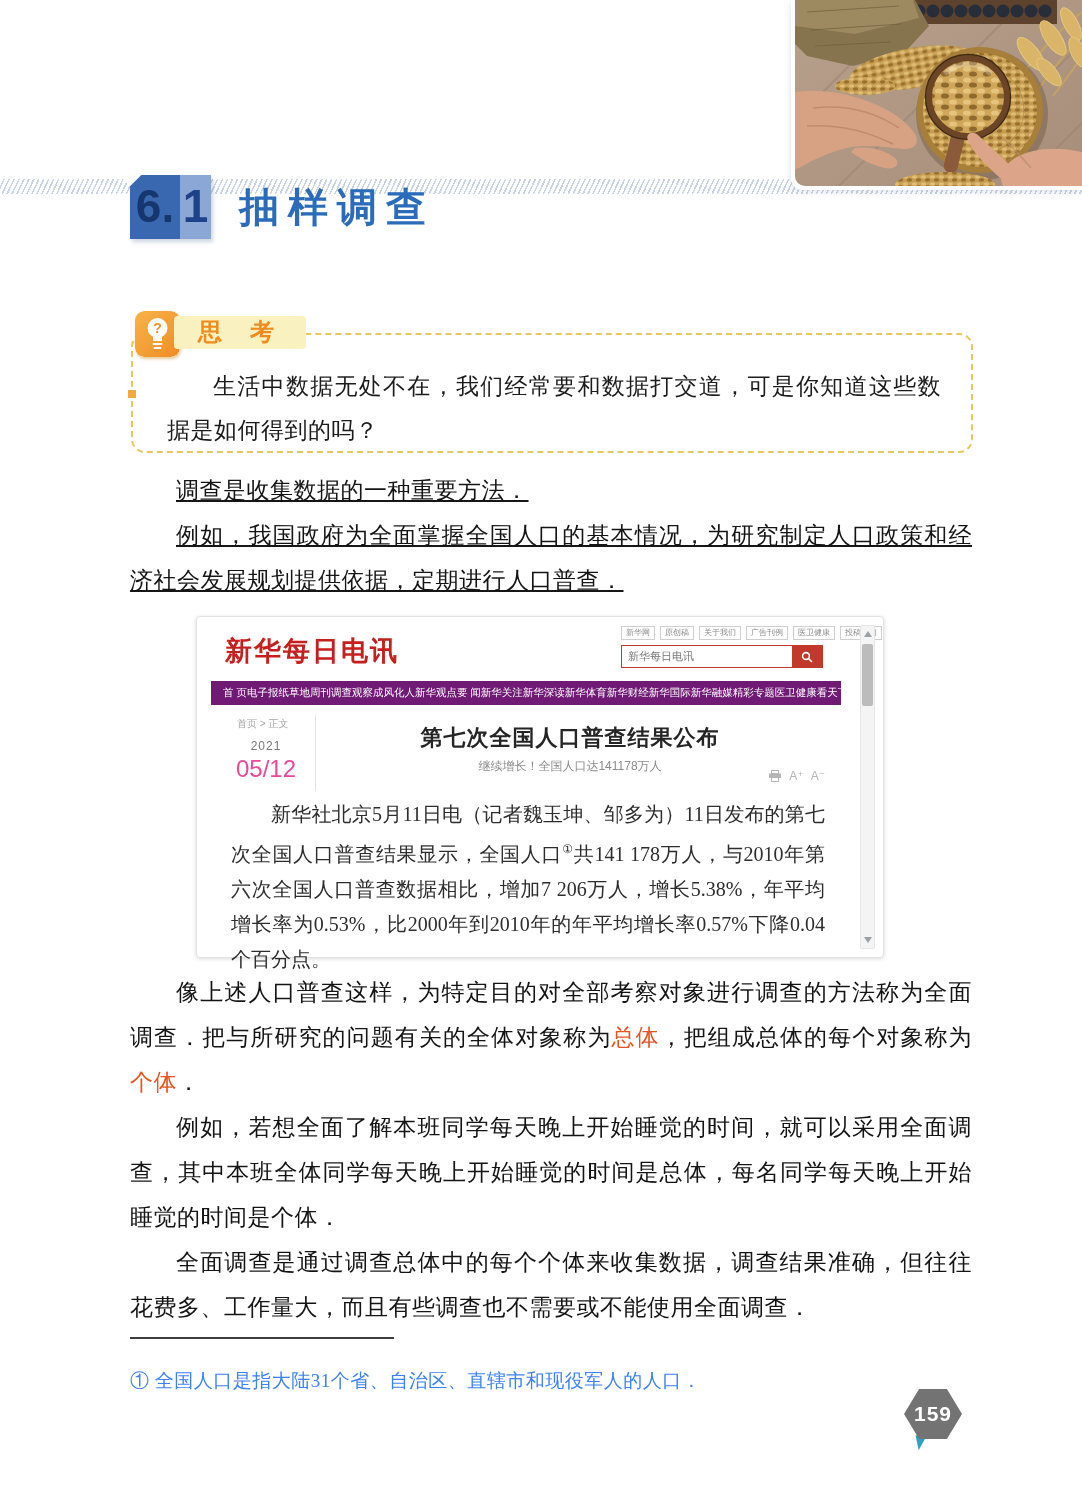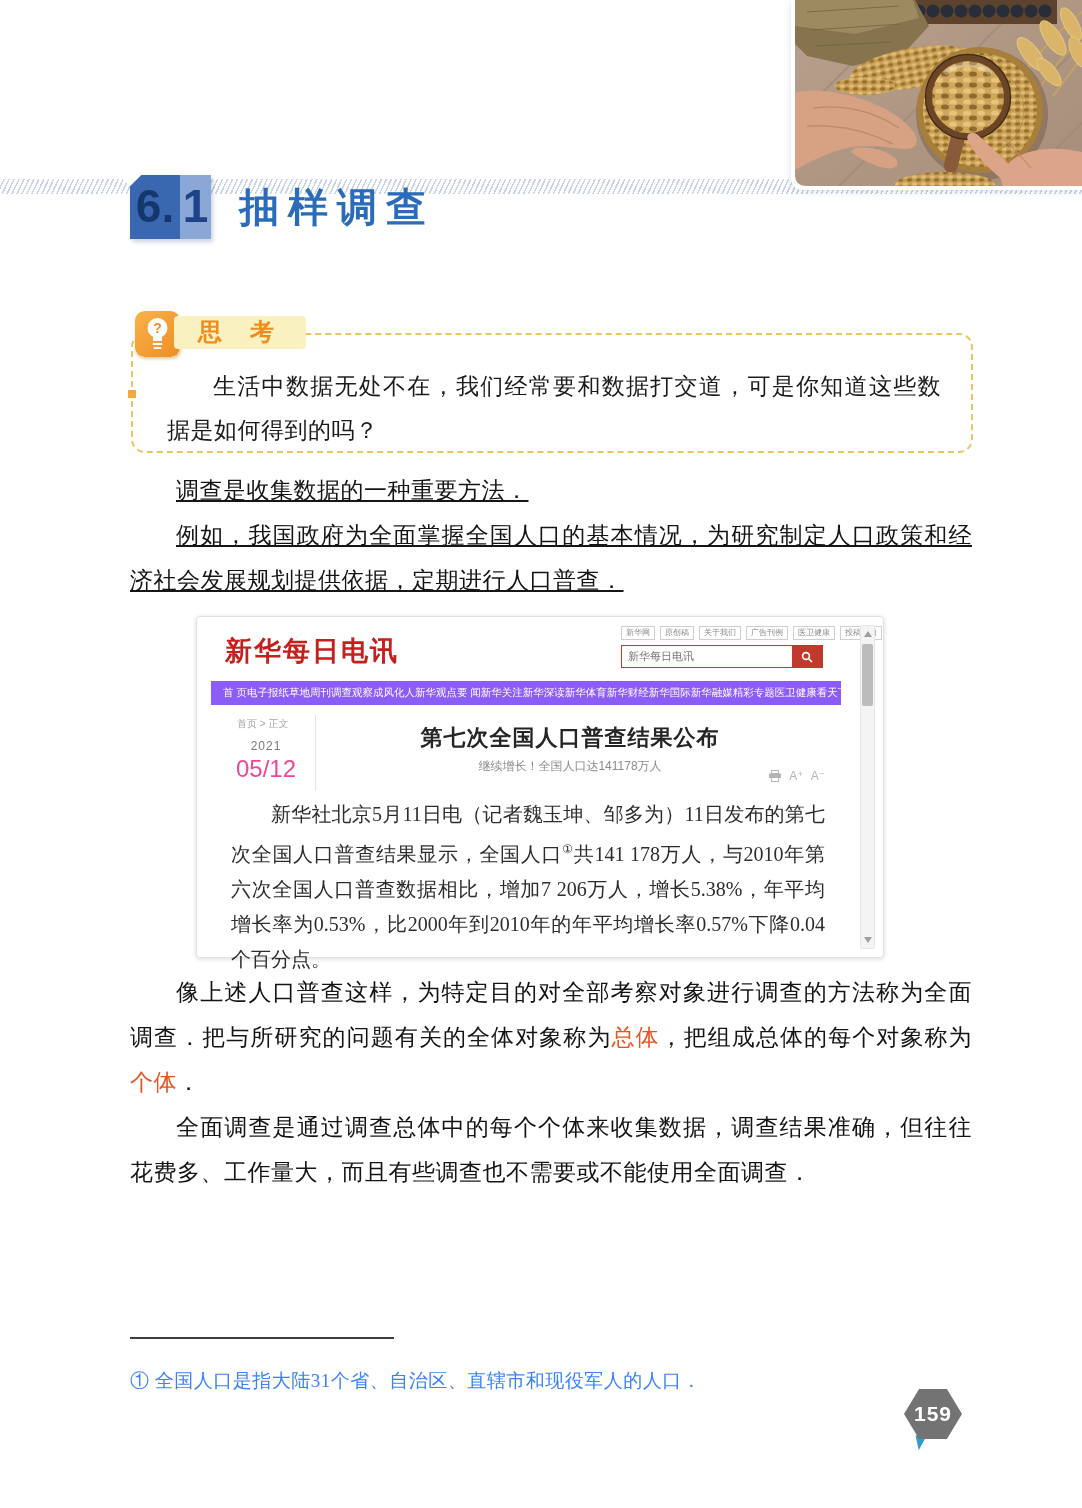--- a/index.html
+++ b/index.html
@@ -95,21 +95,21 @@
   .search { position:absolute; left:424px; top:28px; width:202px; height:23px;
             border:1px solid #c0392b; display:flex; background:#fff; }
   .search input {
     flex:1; border:0; outline:none; font-size:11px; color:#777; padding:0 6px;
     font-family:"Liberation Sans","DejaVu Sans",sans-serif; background:transparent;
   }
   .search-btn { width:30px; background:#c0392b; border:0; display:flex;
                 align-items:center; justify-content:center; cursor:pointer; }
   .nav {
     position:absolute; left:14px; top:64px; width:630px; height:24px;
-    background:#8b5cf6; display:flex; align-items:center;
+    background:#701a75; display:flex; align-items:center;
     justify-content:space-between; padding:0 12px;
   }
   .nav span { color:#ffffff; font-size:10.5px; white-space:nowrap; }
 
   .crumb { position:absolute; left:40px; top:100px; font-size:10px; color:#a5a5a5; }
   .date { position:absolute; left:26px; top:122px; width:86px; text-align:center; }
   .date-y { font-size:12px; color:#777; letter-spacing:1px; }
   .date-md { margin-top:2px; font-size:24px; color:#ec4899; }
   .vline { position:absolute; left:118px; top:98px; height:76px; border-left:1px solid #e3e3e3; }
   .headline {
@@ -352,20 +352,21 @@
 
     <div class="sb">
       <div class="sb-up"></div>
       <div class="sb-thumb"></div>
       <div class="sb-down"></div>
     </div>
   </div>
 
   <div class="bodyblock" id="block2">
     <p><span>像上述人口普查这样，为特定目的对全部考察对象进行调查的方法称为全面调查．把与所研究的问题有关的全体对象称为</span><span class="hl">总体</span><span>，把组成总体的每个对象称为</span><span class="hl">个体</span><span>．</span></p>
+    <p>例如，若想全面了解本班同学每天晚上开始睡觉的时间，就可以采用全面调查，其中本班全体同学每天晚上开始睡觉的时间是总体，每名同学每天晚上开始睡觉的时间是个体．</p>
     <p>全面调查是通过调查总体中的每个个体来收集数据，调查结果准确，但往往花费多、工作量大，而且有些调查也不需要或不能使用全面调查．</p>
   </div>
 
   <div class="fn-line"></div>
   <div class="fn">① 全国人口是指大陆31个省、自治区、直辖市和现役军人的人口．</div>
 
   <div class="pnum-tail"></div>
   <div class="pnum">159</div>
 
 </div>

